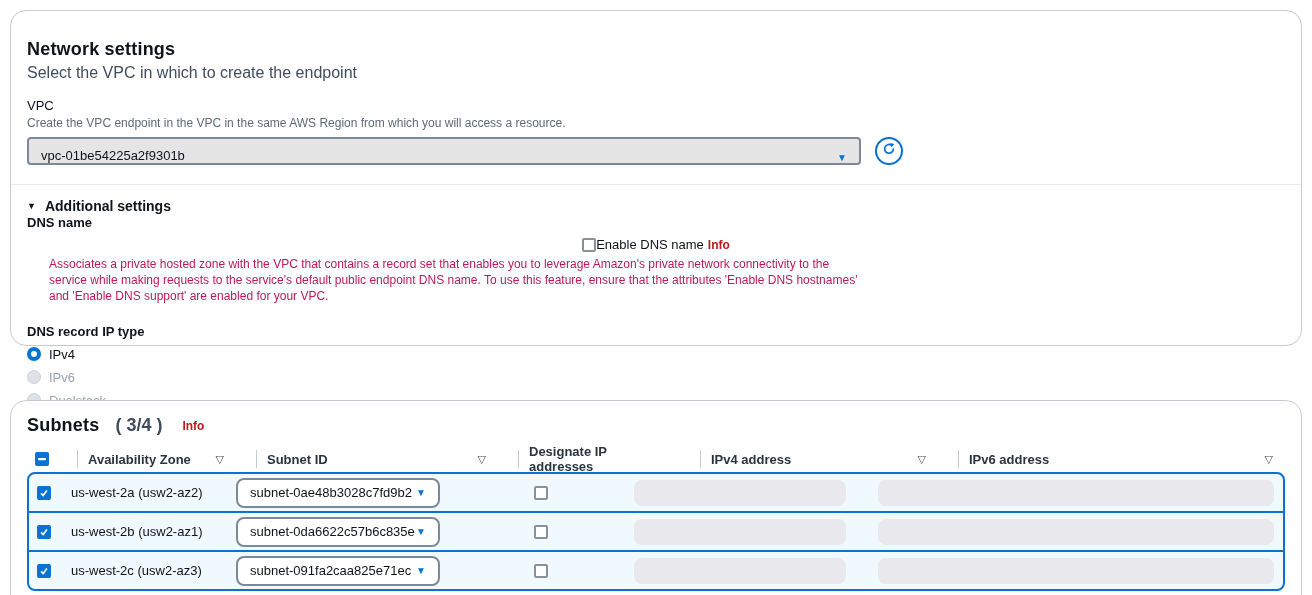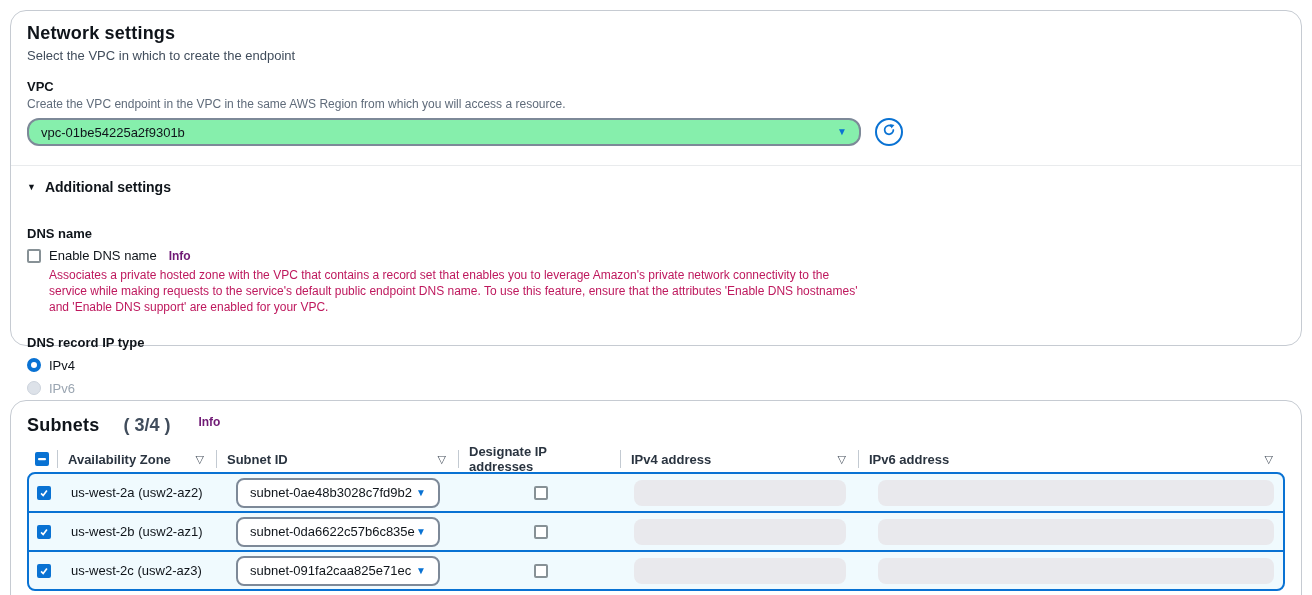--- a/index.html
+++ b/index.html
@@ -1,62 +1,62 @@
 <!DOCTYPE html>
 <html><head>
 <meta charset="utf-8">
 <style>
   * { margin:0; padding:0; box-sizing:border-box; }
   html,body { width:1312px; height:595px; overflow:hidden; background:#fff;
     font-family:"Liberation Sans", sans-serif; color:#0f141a; }
 
   .panel { position:absolute; left:10px; width:1292px; background:#fff;
     border:1px solid #c6cbd2; border-radius:16px; }
-  .panel1 { top:10px; height:336px; padding:12px 16px; }
+  .panel1 { top:10px; height:336px; padding:28px 16px; }
   .panel2 { top:400px; height:260px; padding:14px 16px; }
 
   .h1 { font-size:18px; font-weight:700; letter-spacing:.2px; }
-  .subtitle { font-size:13px; color:#414d5c; margin-top:4px; }
-  .field-label { font-size:13px; font-weight:700; margin-top:16px; }
+  .subtitle { font-size:16px; color:#414d5c; margin-top:4px; }
+  .field-label { font-size:13px; font-weight:400; margin-top:16px; }
   .field-desc { font-size:12px; color:#5f6b7a; margin-top:3px; }
 
   .select-row { display:flex; align-items:center; gap:14px; margin-top:7px; }
-  .select { width:834px; height:28px; border:2px solid #7d8998; border-radius:12px;
-    background:#86efac; display:flex; align-items:center; justify-content:space-between;
+  .select { width:834px; height:28px; border:2px solid #7d8998; border-radius:4px;
+    background:#e5e5e5; display:flex; align-items:flex-end; justify-content:space-between;
     padding:0 12px; font-size:13px; cursor:pointer; }
   .caret { color:#0972d3; font-size:10px; line-height:1; }
   .refresh-btn { width:28px; height:28px; border:2px solid #0972d3; border-radius:50%;
     background:#fff; display:flex; align-items:center; justify-content:center; cursor:pointer; }
 
   .divider { height:1px; background:#e9ebed; margin:19px -16px 13px -16px; }
 
   .expander { display:flex; align-items:center; gap:9px; font-size:14px; font-weight:700; cursor:pointer; }
   .tri { font-size:9px; color:#0f141a; }
 
-  .group-label { font-size:13px; font-weight:700; margin-top:31px; }
-  .check-line { display:flex; align-items:center; gap:8px; margin-top:7px; }
+  .group-label { font-size:13px; font-weight:700; margin-top:1px; }
+  .check-line { display:flex; align-items:center; margin-top:7px;justify-content:center; }
   .checkbox { width:14px; height:14px; border-radius:2px; flex:0 0 auto; }
   .checkbox.unchecked { background:#fff; border:2px solid #879196; }
   .checkbox.checked, .checkbox.indet { background:#0972d3; border:2px solid #0972d3;
     display:flex; align-items:center; justify-content:center; }
   .check-label { font-size:13px; }
-  .info-link { font-size:12px; font-weight:700; color:#701a75; cursor:pointer; margin-left:4px; }
+  .info-link { font-size:12px; font-weight:700; color:#b91c1c; cursor:pointer; margin-left:4px; }
   .long-desc { font-size:12px; color:#be185d; margin:4px 0 0 22px; width:812px; line-height:1.35; }
 
   .radio-line { display:flex; align-items:center; gap:8px; margin-top:8px; }
   .radio { width:14px; height:14px; border-radius:50%; flex:0 0 auto; }
   .radio.selected { background:#fff; border:4.5px solid #0972d3; }
   .radio.disabled { background:#dde2e9; border:1px solid #ccd3dc; }
   .radio-label { font-size:13px; }
   .radio-label.disabled { color:#9aa5b1; }
 
-  .title-line { display:flex; align-items:flex-start; gap:24px; }
+  .title-line { display:flex; align-items:center; gap:16px; }
   .counter { font-size:18px; color:#414d5c; font-weight:700; }
 
-  .thead { display:flex; align-items:center; height:26px; margin-top:10px; }
+  .thead { display:flex; align-items:center; height:26px; margin-top:10px;gap:20px; }
   .hcell { display:flex; align-items:center; justify-content:space-between; height:18px;
     font-size:13px; font-weight:700; color:#2a3440; padding:0 12px 0 10px; }
   .hcell.bl { border-left:1px solid #c3cad2; }
   .sort { color:#424c59; font-size:11px; font-weight:400; cursor:pointer; }
   .c-check { width:30px; display:flex; align-items:center; padding-left:8px; }
   .c-az { width:159px; } .c-sub { width:242px; } .c-des { width:162px; }
   .c-ip4 { width:238px; } .c-ip6 { flex:1; }
 
   .srow { display:flex; align-items:center; height:41px; background:#f0fafe;
     border:2px solid #0972d3; }

